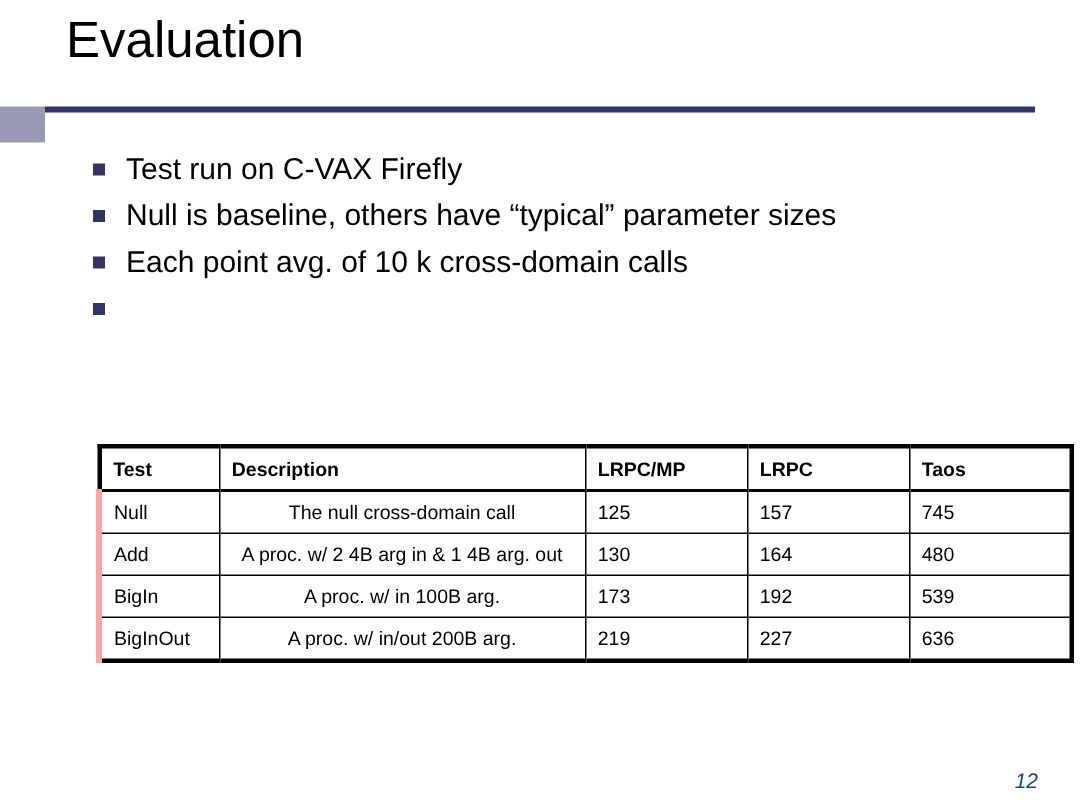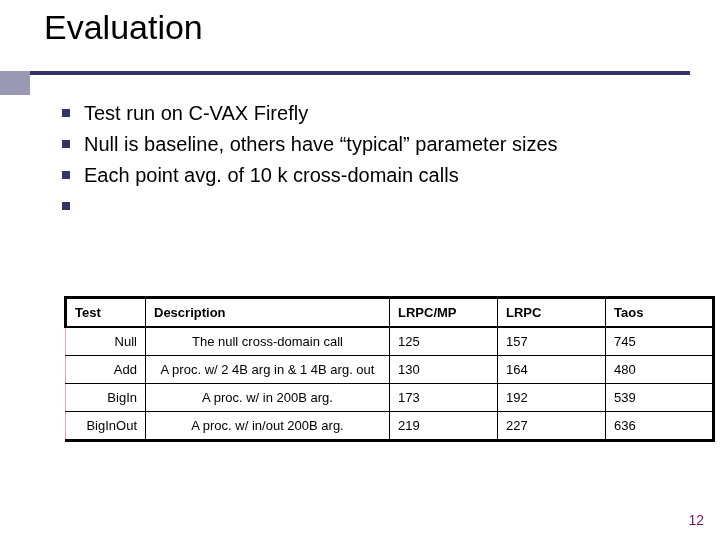--- a/index.html
+++ b/index.html
@@ -87,32 +87,33 @@
     vertical-align: middle;
   }
   thead th {
     text-align: left;
     font-weight: 700;
     border-top: 3px solid #000;
     border-bottom: 2px solid #000;
   }
   thead th:first-child { border-left: 3px solid #000; }
   thead th:last-child  { border-right: 3px solid #000; }
-  tbody td:first-child { border-left: 1px solid #fca5a5; text-align: right; }
+  tbody td:first-child { border-left: 4px solid #fca5a5; }
   tbody td:last-child  { border-right: 3px solid #000; }
   tbody tr:last-child td { border-bottom: 3px solid #000; }
   td.num { }
   td.desc { text-align: center; }
   td.test { text-align: left; }
   .page-num {
     position: absolute;
-    right: 16px;
+    right: 28px;
     bottom: 12px;
     font-size: 14px;
-    color: #701a75;
+    color: #0c4a6e;
+    font-style: italic;
   }
 </style>
 </head>
 <body>
 
 <div class="left-accent"></div>
 
 <div class="title-wrap">
   <div class="title">Evaluation</div>
 </div>
@@ -164,21 +165,21 @@
       </tr>
       <tr>
         <td class="test">Add</td>
         <td class="desc">A proc. w/ 2 4B arg in &amp; 1 4B arg. out</td>
         <td class="num">130</td>
         <td class="num">164</td>
         <td class="num">480</td>
       </tr>
       <tr>
         <td class="test">BigIn</td>
-        <td class="desc">A proc. w/ in 200B arg.</td>
+        <td class="desc">A proc. w/ in 100B arg.</td>
         <td class="num">173</td>
         <td class="num">192</td>
         <td class="num">539</td>
       </tr>
       <tr>
         <td class="test">BigInOut</td>
         <td class="desc">A proc. w/ in/out 200B arg.</td>
         <td class="num">219</td>
         <td class="num">227</td>
         <td class="num">636</td>

